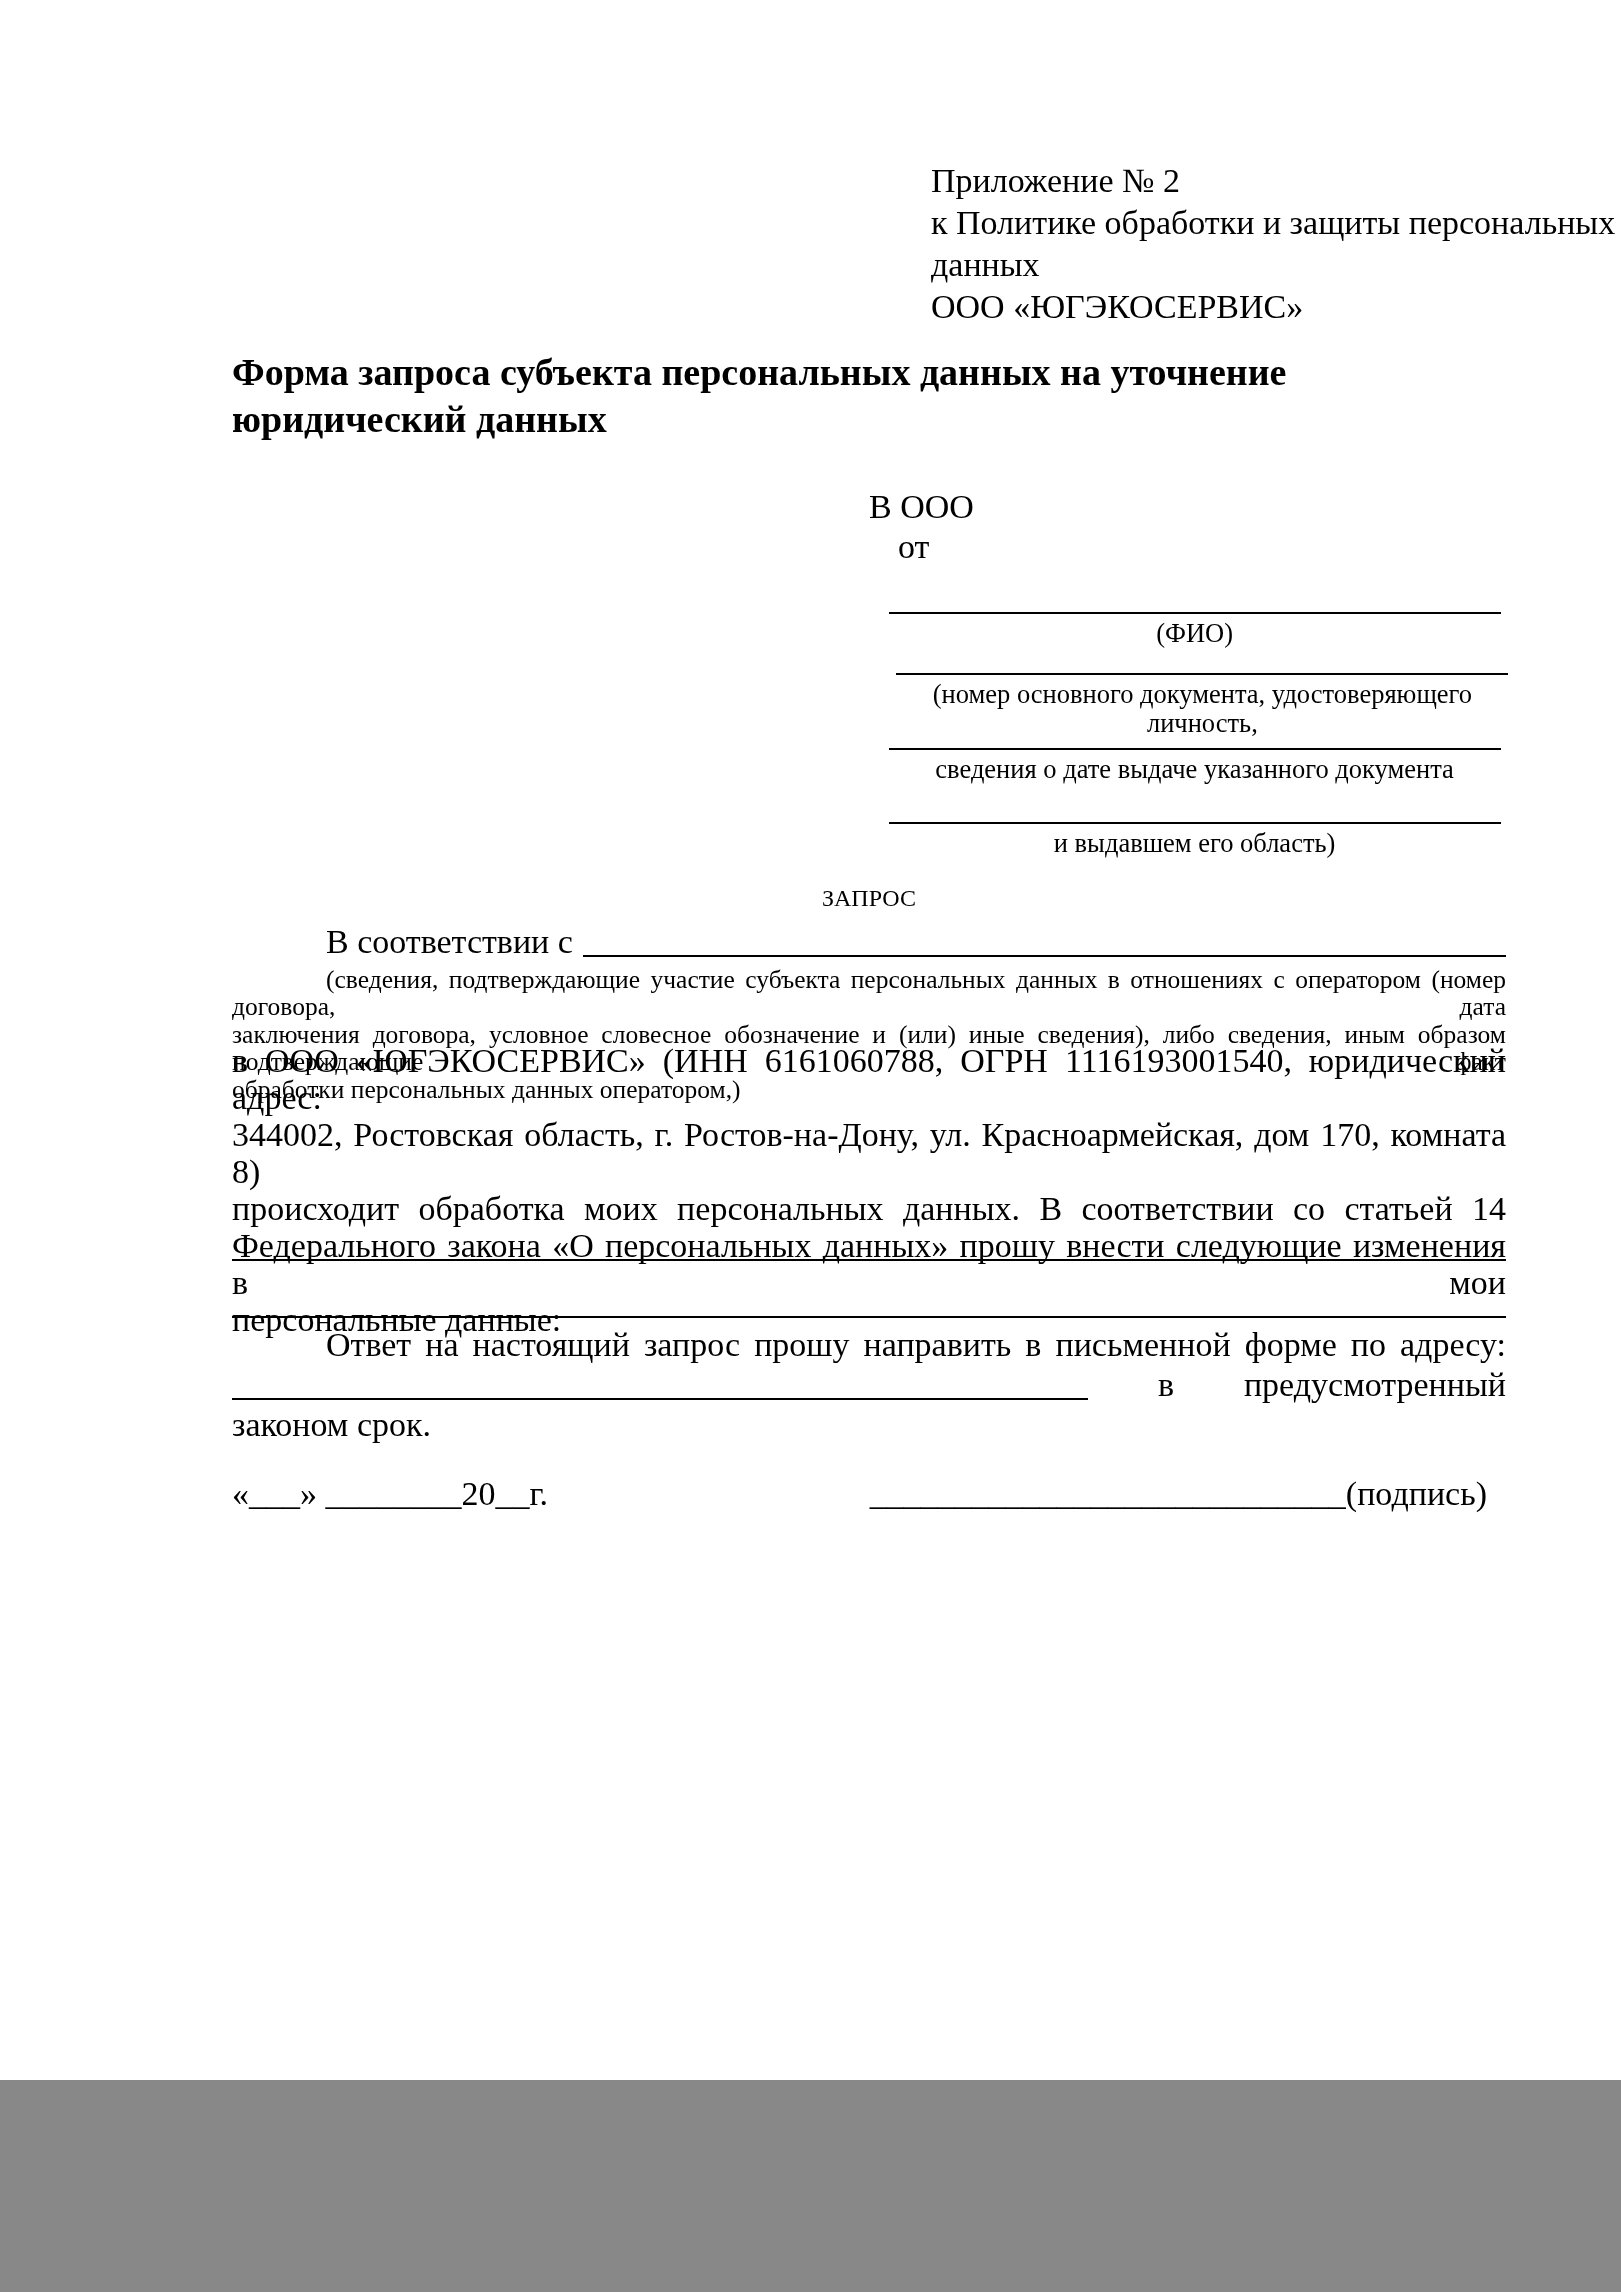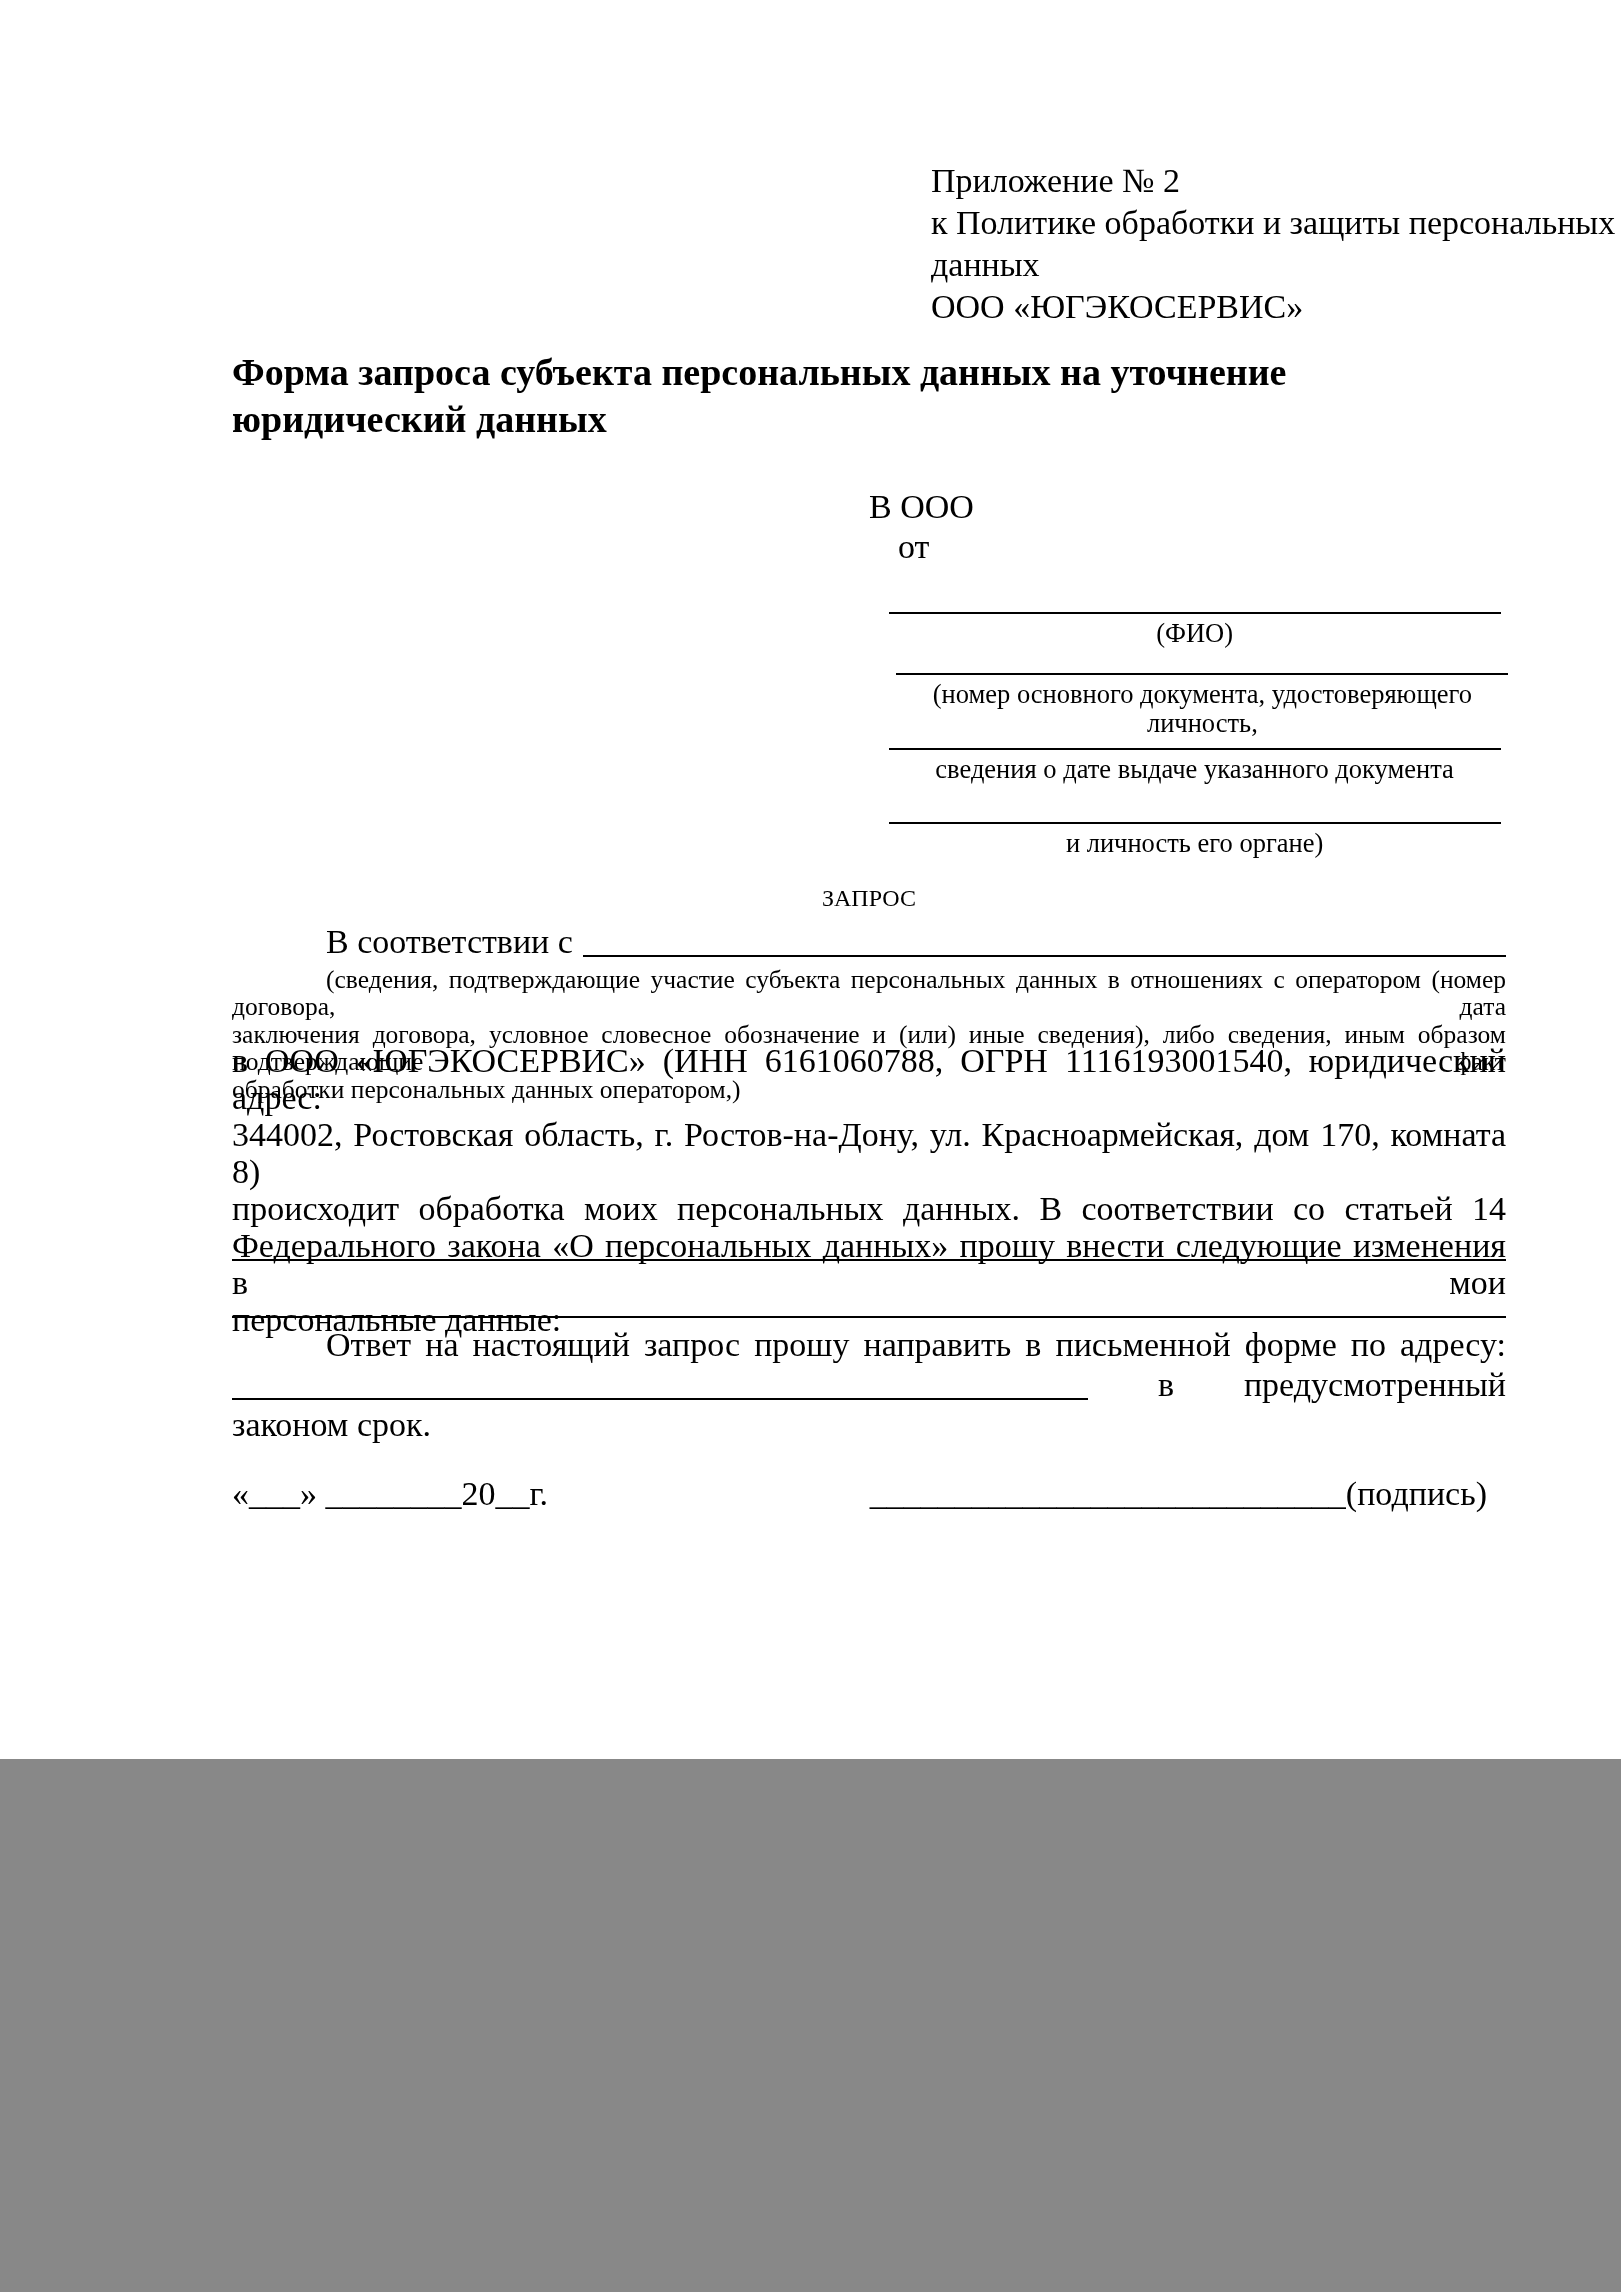--- a/index.html
+++ b/index.html
@@ -1,19 +1,19 @@
 <!DOCTYPE html>
 <html><head>
 <meta charset="utf-8">
 <style>
   html, body { margin: 0; padding: 0; background: #888; }
   .page {
     position: relative;
     width: 1621px;
-    height: 1759px;
+    height: 2080px;
     margin: 0 auto;
     background: #ffffff;
     color: #000000;
     font-family: "Liberation Serif", "DejaVu Serif", serif;
     overflow: hidden;
   }
   .nowrap { white-space: nowrap; }
 
   
   .header-block {
@@ -121,21 +121,21 @@
     <div class="field-line" style="top:125px;"></div>
     <div class="field-caption" style="top:132px;">(ФИО)</div>
 
     <div class="field-line" style="top:186px; left:27.4px;"></div>
     <div class="field-caption" style="top:193px; left:27.4px;">(номер основного документа, удостоверяющего личность,</div>
 
     <div class="field-line" style="top:261px;"></div>
     <div class="field-caption" style="top:268px;">сведения о дате выдаче указанного документа</div>
 
     <div class="field-line" style="top:335px;"></div>
-    <div class="field-caption" style="top:342px;">и личность его органе)</div>
+    <div class="field-caption" style="top:342px;">и выдавшем его область)</div>
   </div>
 
   <div class="zapros-heading">ЗАПРОС</div>
 
   <div class="intro-row">
     <span class="intro-text">В соответствии с</span>
     <span class="intro-underline"></span>
   </div>
 
   <div class="fine-print">

